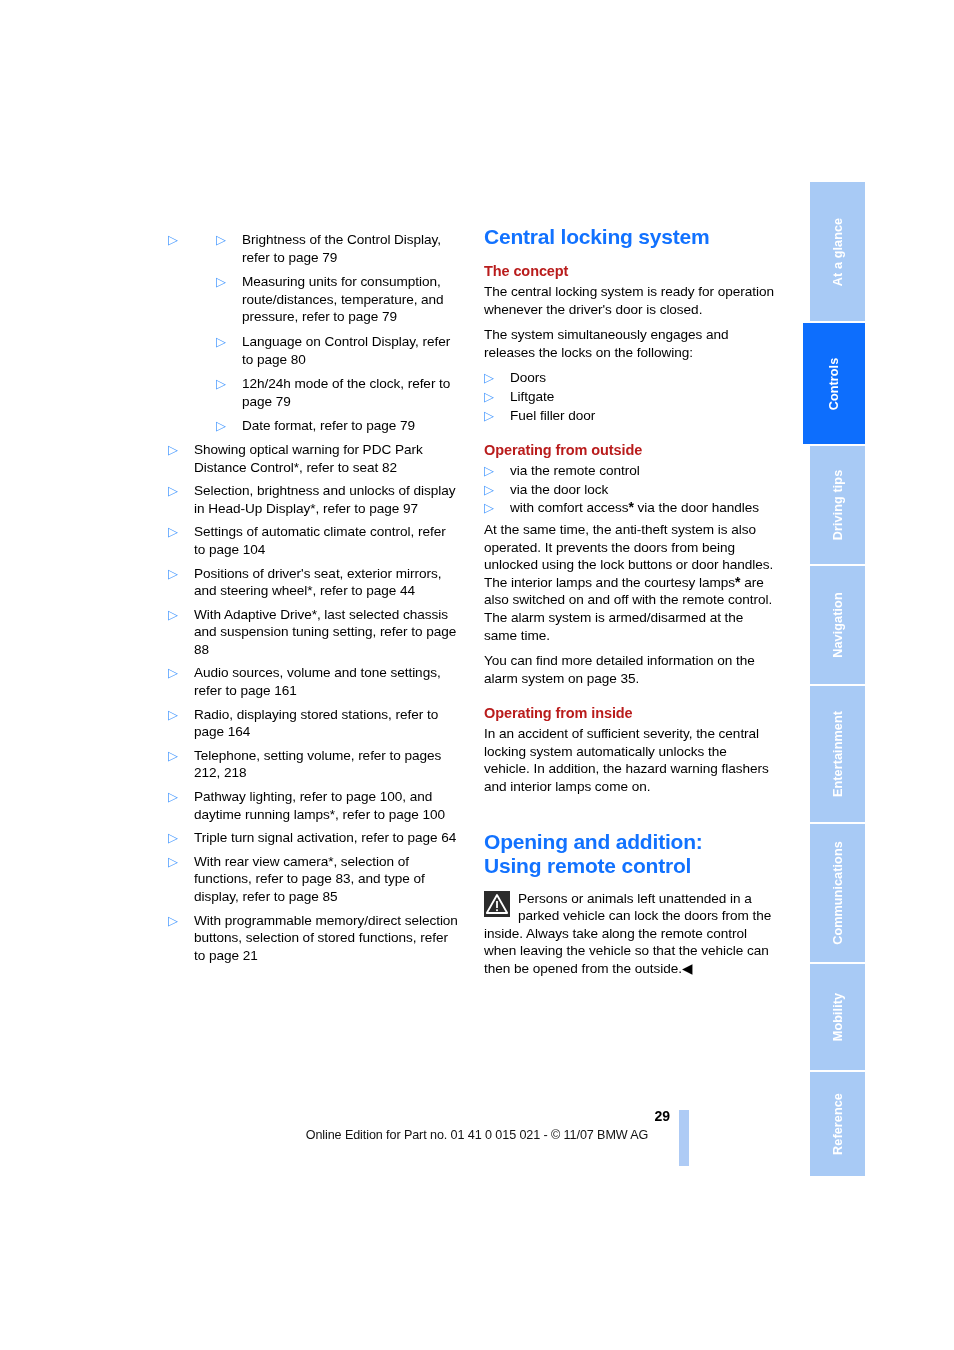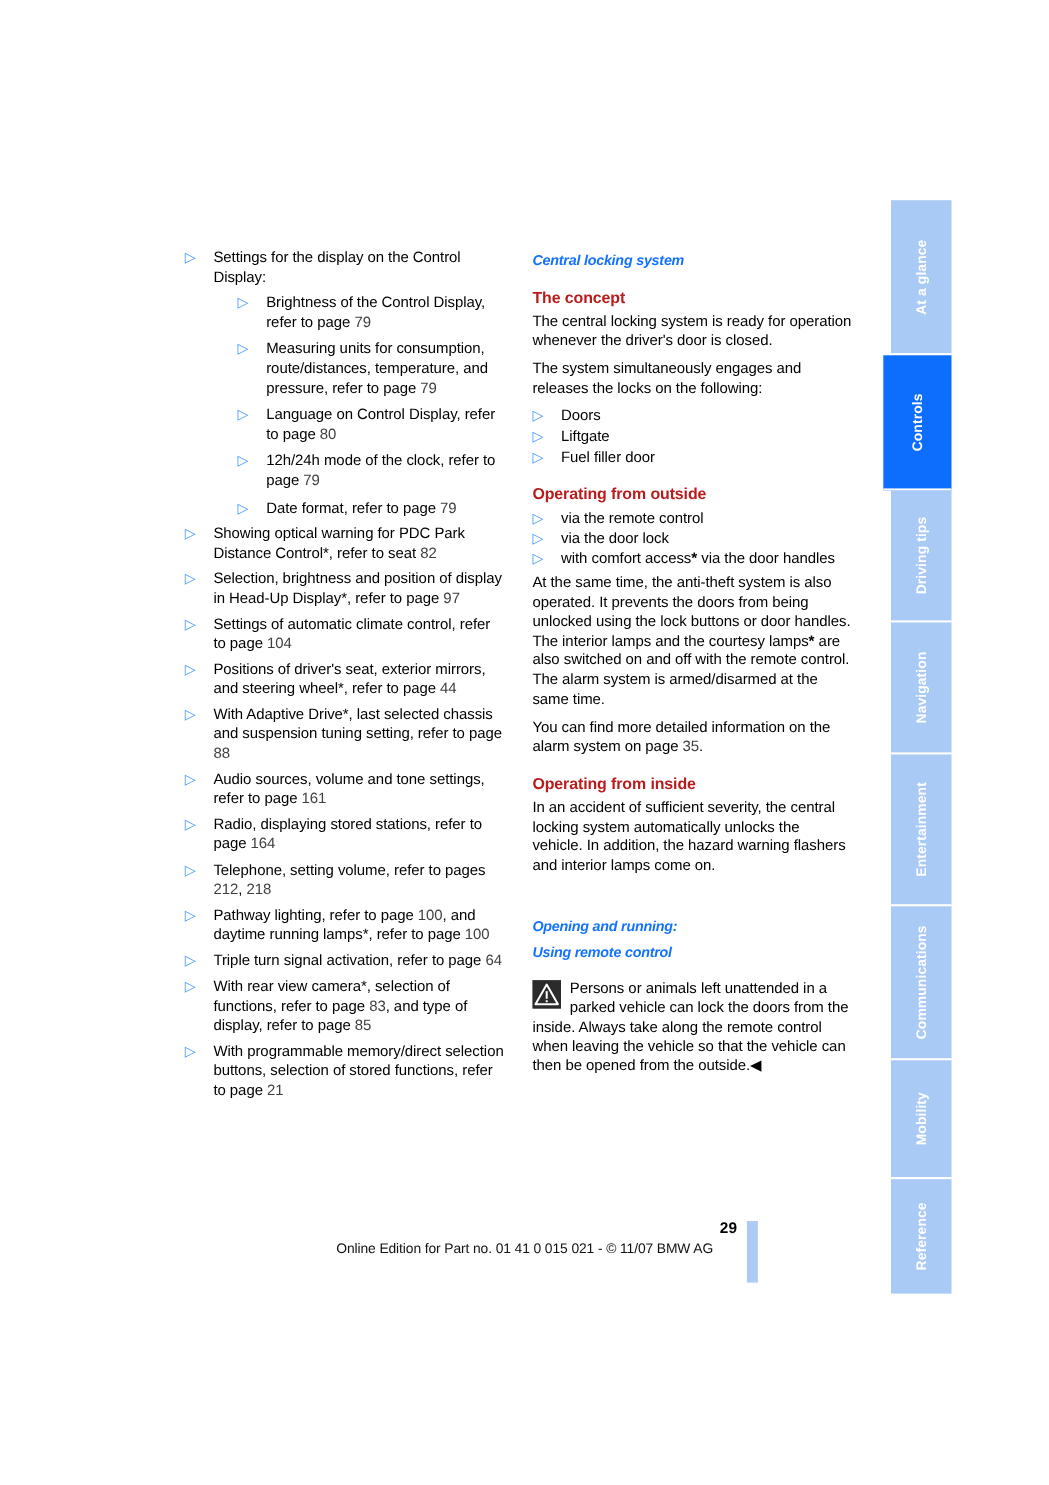--- a/index.html
+++ b/index.html
@@ -27,26 +27,25 @@
   .col {
     position: absolute;
     top: 225px;
   }
   #col-left  { left: 168px; width: 292px; }
   #col-right { left: 484px; width: 292px; }
 
   
   .h1 {
     color: #1272ff;
-    font-size: 13px;
+    font-size: 21px;
     font-weight: bold;
     line-height: 23px;
     letter-spacing: -0.2px;
     margin: 0 0 14px 0;
-    font-style: italic;
   }
   .h1.tight { line-height: 24px; }
   .h2 {
     color: #b91c1c;
     font-size: 14.5px;
     font-weight: bold;
     line-height: 18px;
     margin: 0 0 3px 0;
     letter-spacing: -0.1px;
   }
@@ -87,21 +86,21 @@
     font-size: 13px;
     line-height: 17.6px;
     text-align: left;
   }
   ul.blist ul.blist {
     margin-top: 6px;
     margin-left: 22px;
   }
   ul.sublist > li { margin-bottom: 7px; }
 
-  .pg { color: #404040; }
+  .pg { color: #000000; }
   .ast { font-weight: bold; font-size: 14px; }
 
   
   .warn {
     font-size: 13.6px;
     line-height: 17.6px;
     letter-spacing: -0.05px;
   }
   .warn-icon {
     float: left;
@@ -182,21 +181,20 @@
 </head>
 <body>
 
 <div id="page">
 
   <div class="col" id="col-left">
     <ul class="blist">
 
       <li>
         <span class="bul">▷</span>
-        <span>Settings for the display on the Control Display:</span>
         <ul class="blist sublist">
           <li>
             <span class="bul">▷</span><span>Brightness of the Control Display, refer to page </span><span class="pg">79</span>
           </li>
           <li>
             <span class="bul">▷</span><span>Measuring units for consumption, route/distances, temperature, and pressure, refer to page </span><span class="pg">79</span>
           </li>
           <li>
             <span class="bul">▷</span><span>Language on Control Display, refer to page </span><span class="pg">80</span>
           </li>
@@ -207,21 +205,21 @@
             <span class="bul">▷</span><span>Date format, refer to page </span><span class="pg">79</span>
           </li>
         </ul>
       </li>
 
       <li>
         <span class="bul">▷</span><span>Showing optical warning for PDC Park Distance Control*, refer to seat </span><span class="pg">82</span>
       </li>
 
       <li>
-        <span class="bul">▷</span><span>Selection, brightness and position of display in Head-Up Display*, refer to page </span><span class="pg">97</span>
+        <span class="bul">▷</span><span>Selection, brightness and unlocks of display in Head-Up Display*, refer to page </span><span class="pg">97</span>
       </li>
 
       <li>
         <span class="bul">▷</span><span>Settings of automatic climate control, refer to page </span><span class="pg">104</span>
       </li>
 
       <li>
         <span class="bul">▷</span><span>Positions of driver's seat, exterior mirrors, and steering wheel*, refer to page </span><span class="pg">44</span>
       </li>
 
@@ -297,21 +295,21 @@
       <p class="body" style="margin-top:4px;"><span>At the same time, the anti-theft system is also operated. It prevents the doors from being unlocked using the lock buttons or door handles. The interior lamps and the courtesy lamps</span><span class="ast">*</span><span> are also switched on and off with the remote control. The alarm system is armed/disarmed at the same time.</span></p>
       <p class="body" style="margin-bottom:0;"><span>You can find more detailed information on the alarm system on page </span><span class="pg">35</span><span>.</span></p>
     </div>
 
     <div class="sec" style="margin-bottom:34px;">
       <h2 class="h2">Operating from inside</h2>
       <p class="body" style="margin-bottom:0;">In an accident of sufficient severity, the central locking system automatically unlocks the vehicle. In addition, the hazard warning flashers and interior lamps come on.</p>
     </div>
 
     <div class="sec">
-      <h1 class="h1 tight" style="margin-bottom:12px;"><span>Opening and running:</span><br><span>Using remote control</span></h1>
+      <h1 class="h1 tight" style="margin-bottom:12px;"><span>Opening and addition:</span><br><span>Using remote control</span></h1>
       <div class="warn">
         <div class="warn-icon">
           <svg width="26" height="26" viewBox="0 0 26 26" aria-hidden="true">
             <polygon points="13,4 23.2,22 2.8,22" fill="none" stroke="#ffffff" stroke-width="1.8" stroke-linejoin="round"></polygon>
             <rect x="12.1" y="10" width="1.8" height="7" fill="#ffffff"></rect>
             <rect x="12.1" y="18.3" width="1.8" height="1.8" fill="#ffffff"></rect>
           </svg>
         </div>
         <span>Persons or animals left unattended in a parked vehicle can lock the doors from the inside. Always take along the remote control when leaving the vehicle so that the vehicle can then be opened from the outside.</span><span class="endmark">◀</span>
       </div>

